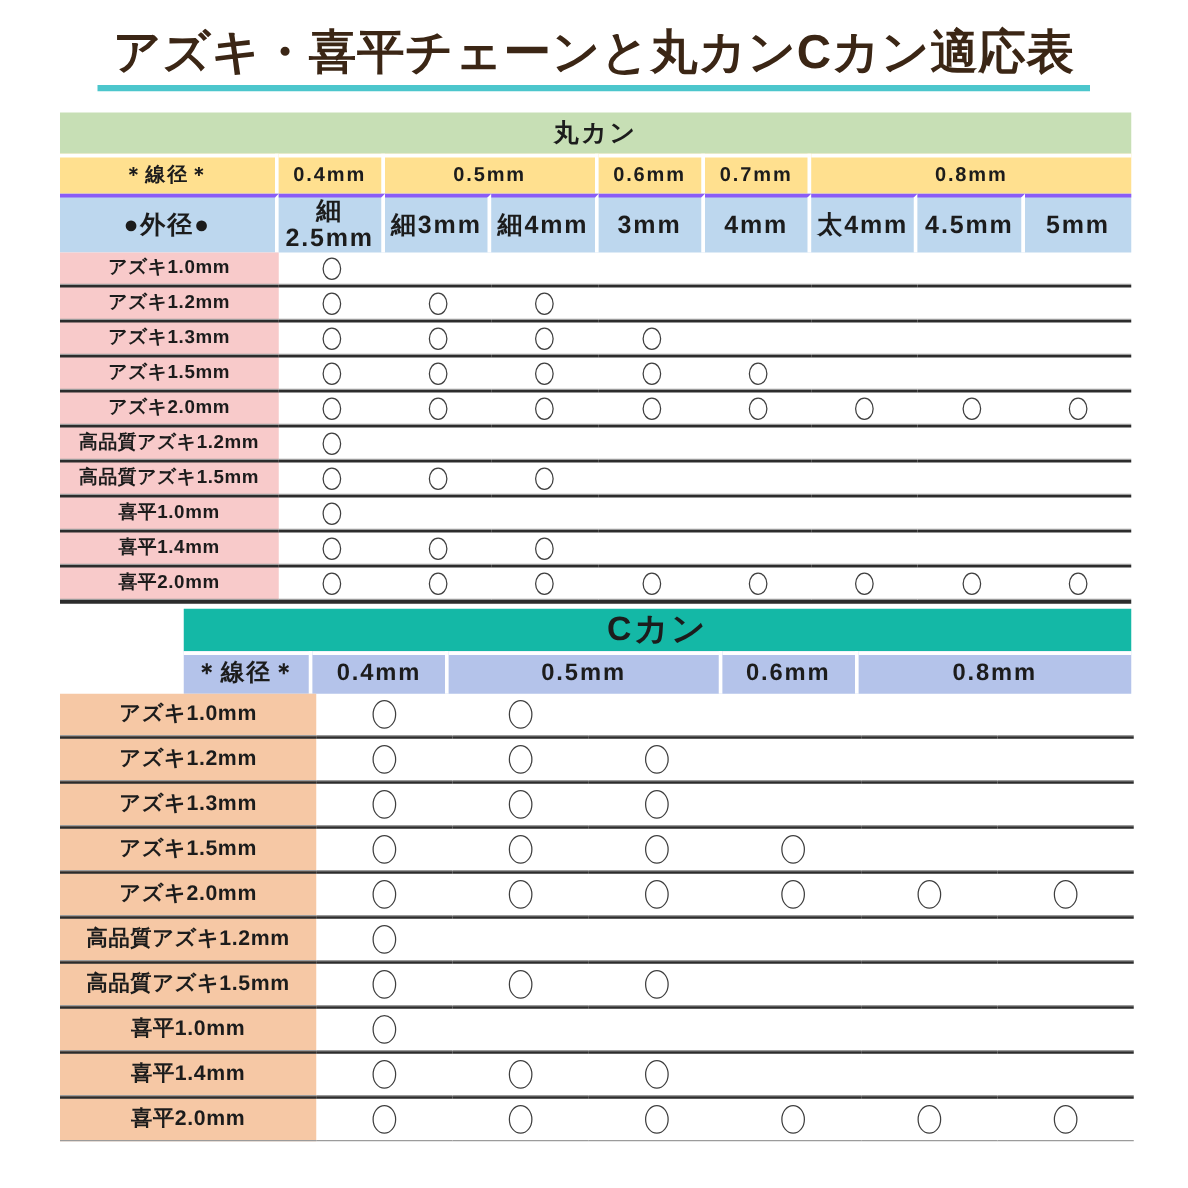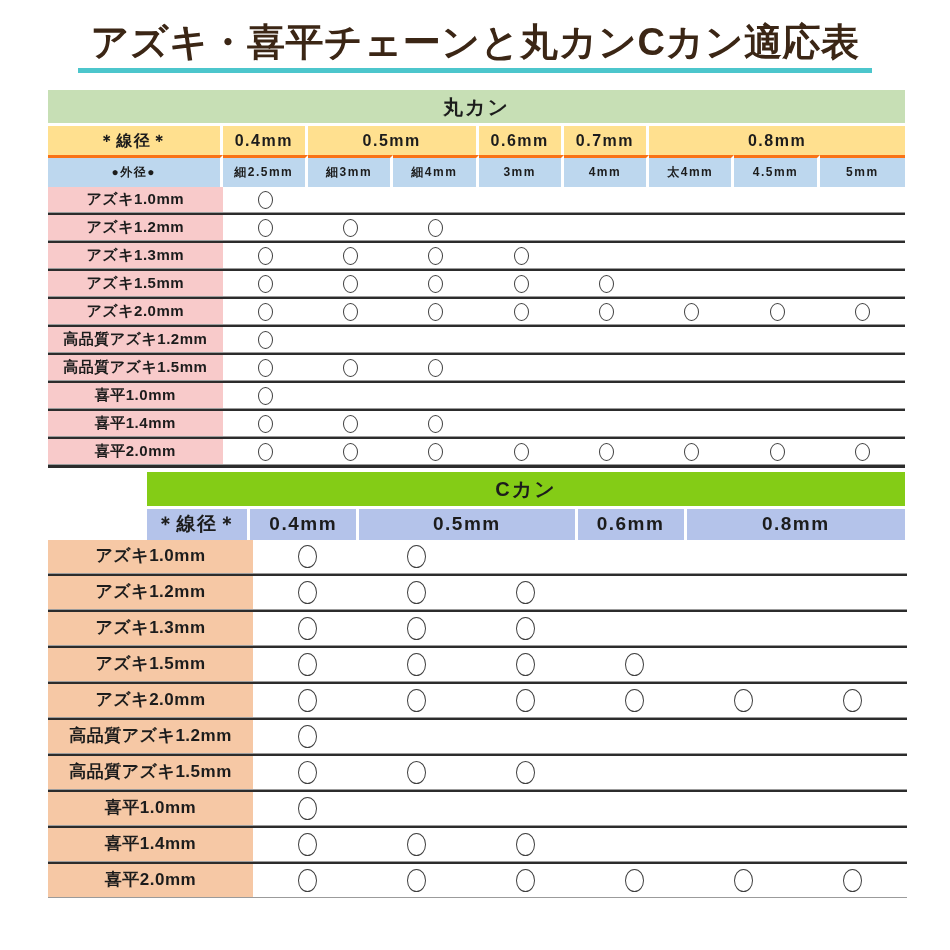--- a/index.html
+++ b/index.html
@@ -34,39 +34,39 @@
   td, th { padding: 0; text-align: center; vertical-align: middle; font-weight: bold; line-height: 1.1; }
 
   
   #t1 { width: 857px; margin: 17px 0 0 48px; border-bottom: 3px solid #2c2c2c; }
   #t1 tr.ttl td { background: #c7dfb5; height: 33px; font-size: 20px; letter-spacing: 2px; }
   #t1 tr.wire td, #t1 tr.wire th {
     background: #ffe08f; height: 29px; font-size: 16px; letter-spacing: 1.5px;
     border-top: 3px solid #fff; border-right: 3px solid #fff;
   }
   #t1 tr.outer td, #t1 tr.outer th {
-    background: #bdd7ee; height: 29px; font-size: 12px; letter-spacing: 1.5px;
-    border-top: 3px solid #f97316; border-right: 3px solid #fff;
+    background: #bdd7ee; height: 29px; font-size: 20px; letter-spacing: 1.5px;
+    border-top: 3px solid #8b5cf6; border-right: 3px solid #fff;
   }
   #t1 tr.wire td:last-child, #t1 tr.outer td:last-child { border-right: none; }
   #t1 tr.drow th {
     background: #f8caca; font-size: 15px; letter-spacing: 0.5px;
   }
   #t1 tr.drow th, #t1 tr.drow td { height: 25px; border-bottom: 1px solid #9b9b9b; }
   #t1 tr.drow.rest th, #t1 tr.drow.rest td { border-top: 2.5px solid #2c2c2c; }
 
   .mk {
     display: inline-block; width: 13px; height: 16px;
     border: 1.7px solid #3f3f3f; border-radius: 50%;
     vertical-align: middle; background: transparent;
   }
 
   
   #t2h { width: 758px; margin: 4px 0 0 147px; }
-  #t2h tr.ttl td { background: #84cc16; height: 34px; font-size: 20px; letter-spacing: 2px; }
+  #t2h tr.ttl td { background: #14b8a6; height: 34px; font-size: 27px; letter-spacing: 2px; }
   #t2h tr.wire td, #t2h tr.wire th {
     background: #b4c3ea; height: 31px; font-size: 19px; letter-spacing: 1.5px;
     border-top: 3px solid #fff; border-right: 3px solid #fff;
   }
   #t2h tr.outer td, #t2h tr.outer th {
     background: #eef0b2; height: 34px; font-size: 18px; letter-spacing: 1px;
     border-top: 3px solid #fff; border-right: 3px solid #fff;
   }
   #t2h tr.wire td:last-child, #t2h tr.outer td:last-child { border-right: none; }
 

